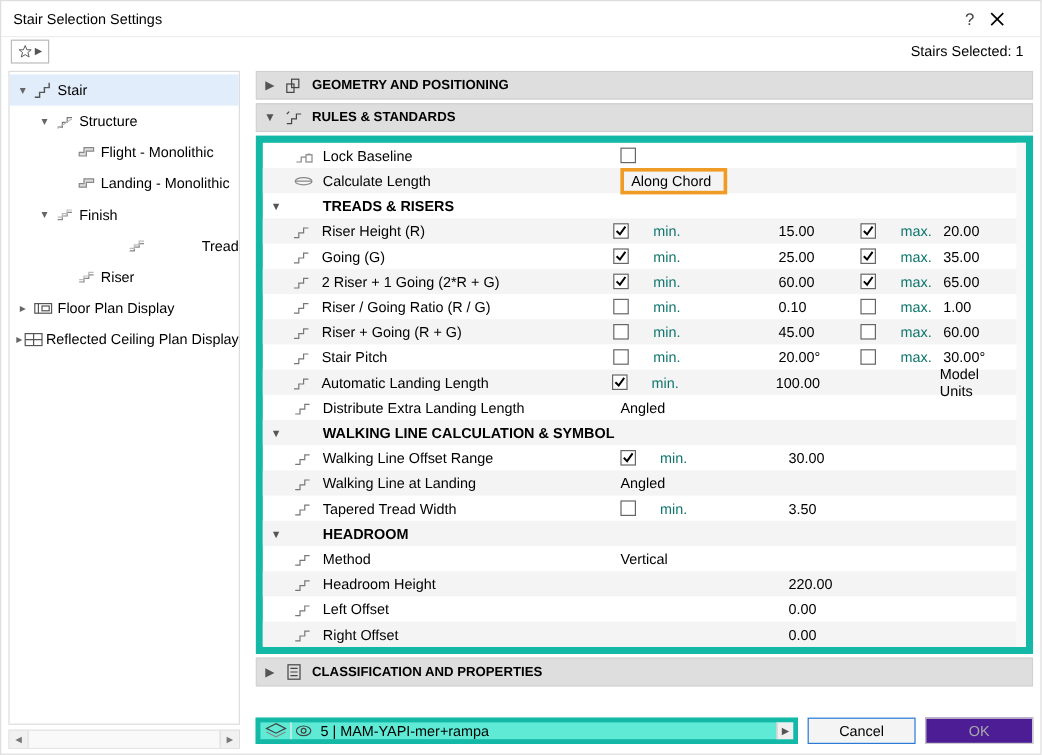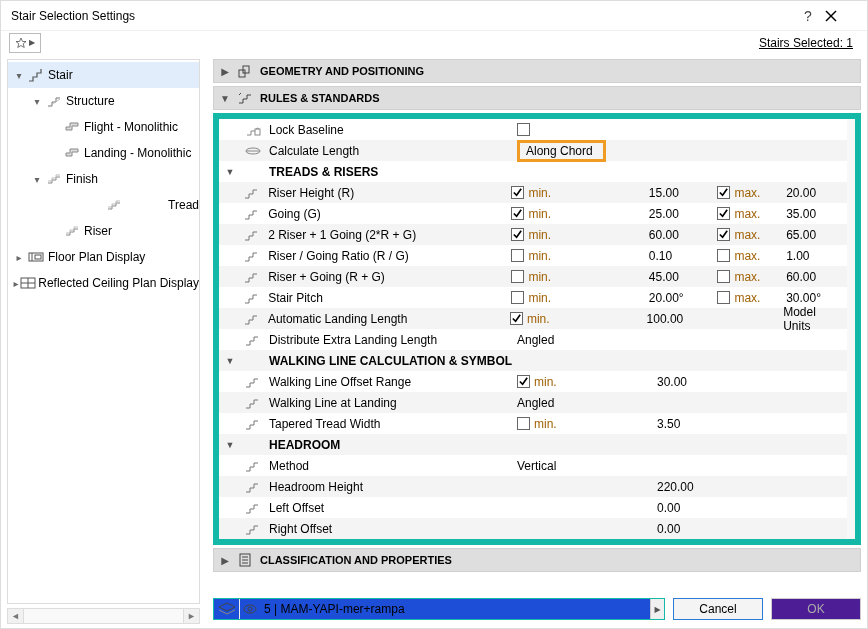--- a/index.html
+++ b/index.html
@@ -8,21 +8,21 @@
 
 .titlebar { height: 30px; display: flex; align-items: center; padding: 0 8px; border-bottom: 1px solid #eee; }
 .titlebar .title { flex: 1; font-size: 12px; padding-left: 2px; }
 .titlebar .help { width: 34px; text-align: center; font-size: 14px; color: #444; cursor: pointer; }
 .titlebar .close { width: 34px; text-align: center; font-size: 14px; color: #000; cursor: pointer; }
 
 
 .favbar { height: 24px; display: flex; align-items: center; padding: 0 8px; border-bottom: 1px solid #fff; }
 .favbtn { height: 20px; width: 32px; border: 1px solid #bbb; display: flex; align-items: center; justify-content: center; gap: 2px; background: #fff; cursor: pointer; }
 .favbtn svg { width: 12px; height: 12px; }
-.selcount { margin-left: auto; font-size: 12px; padding-right: 6px; text-decoration: underline; }
+.selcount { margin-left: auto; font-size: 12px; padding-right: 6px; }
 
 
 .main { display: flex; height: calc(629px - 30px - 24px); }
 .sidebar { width: 200px; border-right: 1px solid #fff; display: flex; flex-direction: column; }
 .tree { flex: 1; overflow: hidden; border: 1px solid #ddd; margin: 4px 0 4px 6px; padding-top: 2px; background: #fff; }
 .tree-row { height: 26px; display: flex; align-items: center; padding-left: 4px; cursor: pointer; white-space: nowrap; }
 .tree-row.sel { background: #e1edfb; }
 .tree-row .arrow { width: 14px; text-align: center; color: #666; font-size: 10px; }
 .tree-row .ticon { width: 20px; display: flex; justify-content: center; }
 .tree-row .lbl { padding-left: 2px; }
@@ -48,26 +48,26 @@
 .row.subh { font-weight: 600; }
 .col-caret { width: 22px; text-align: center; color: #555; font-size: 9px; }
 .col-icon { width: 24px; display: flex; justify-content: center; }
 .col-name { width: 252px; padding-left: 4px; }
 .col-val1 { width: 140px; display: flex; align-items: center; gap: 4px; }
 .col-num1 { width: 70px; }
 .col-val2 { width: 70px; display: flex; align-items: flex-start; gap: 4px; }
 .col-num2 { width: 60px; }
 .cb { width: 13px; height: 13px; border: 1px solid #666; background: #fff; display: inline-flex; align-items: center; justify-content: center; cursor: pointer; }
 .cb.chk svg { width: 11px; height: 11px; }
-.minmax { color: #a16207; }
+.minmax { color: #0f766e; margin-left: 16px; }
 .highlight { border: 3px solid #ef9b24; padding: 1px 10px 1px 6px; }
 
 
 .footer { height: 30px; display: flex; align-items: center; gap: 8px; margin-top: 4px; }
-.layerfield { flex: 1; height: 22px; border: 1px solid #14b8a6; display: flex; align-items: center; background: #1d4ed8; }
+.layerfield { flex: 1; height: 22px; border: 4px solid #14b8a6; display: flex; align-items: center; background: #5eead4; }
 .layerfield .lficon { width: 26px; display: flex; justify-content: center; border-right: 1px solid #eee; height: 100%; align-items: center; }
 .layerfield .lfeye { width: 20px; display: flex; justify-content: center; }
 .layerfield .lftext { flex: 1; padding: 0 4px; }
 .layerfield .lfdrop { width: 14px; background: #f0f0f0; border-left: 1px solid #ccc; height: 100%; display: flex; align-items: center; justify-content: center; font-size: 8px; color: #555; cursor: pointer; }
 .btn { width: 90px; height: 22px; border: 1px solid #999; background: #f4f4f4; display: flex; align-items: center; justify-content: center; cursor: pointer; }
 .btn.cancel { border: 1px solid #2a7ad6; }
 .btn.ok { color: #aaa; border-color: #ccc; background: #4c1d95; cursor: default; }
 
 svg { display: block; }
 </style>

